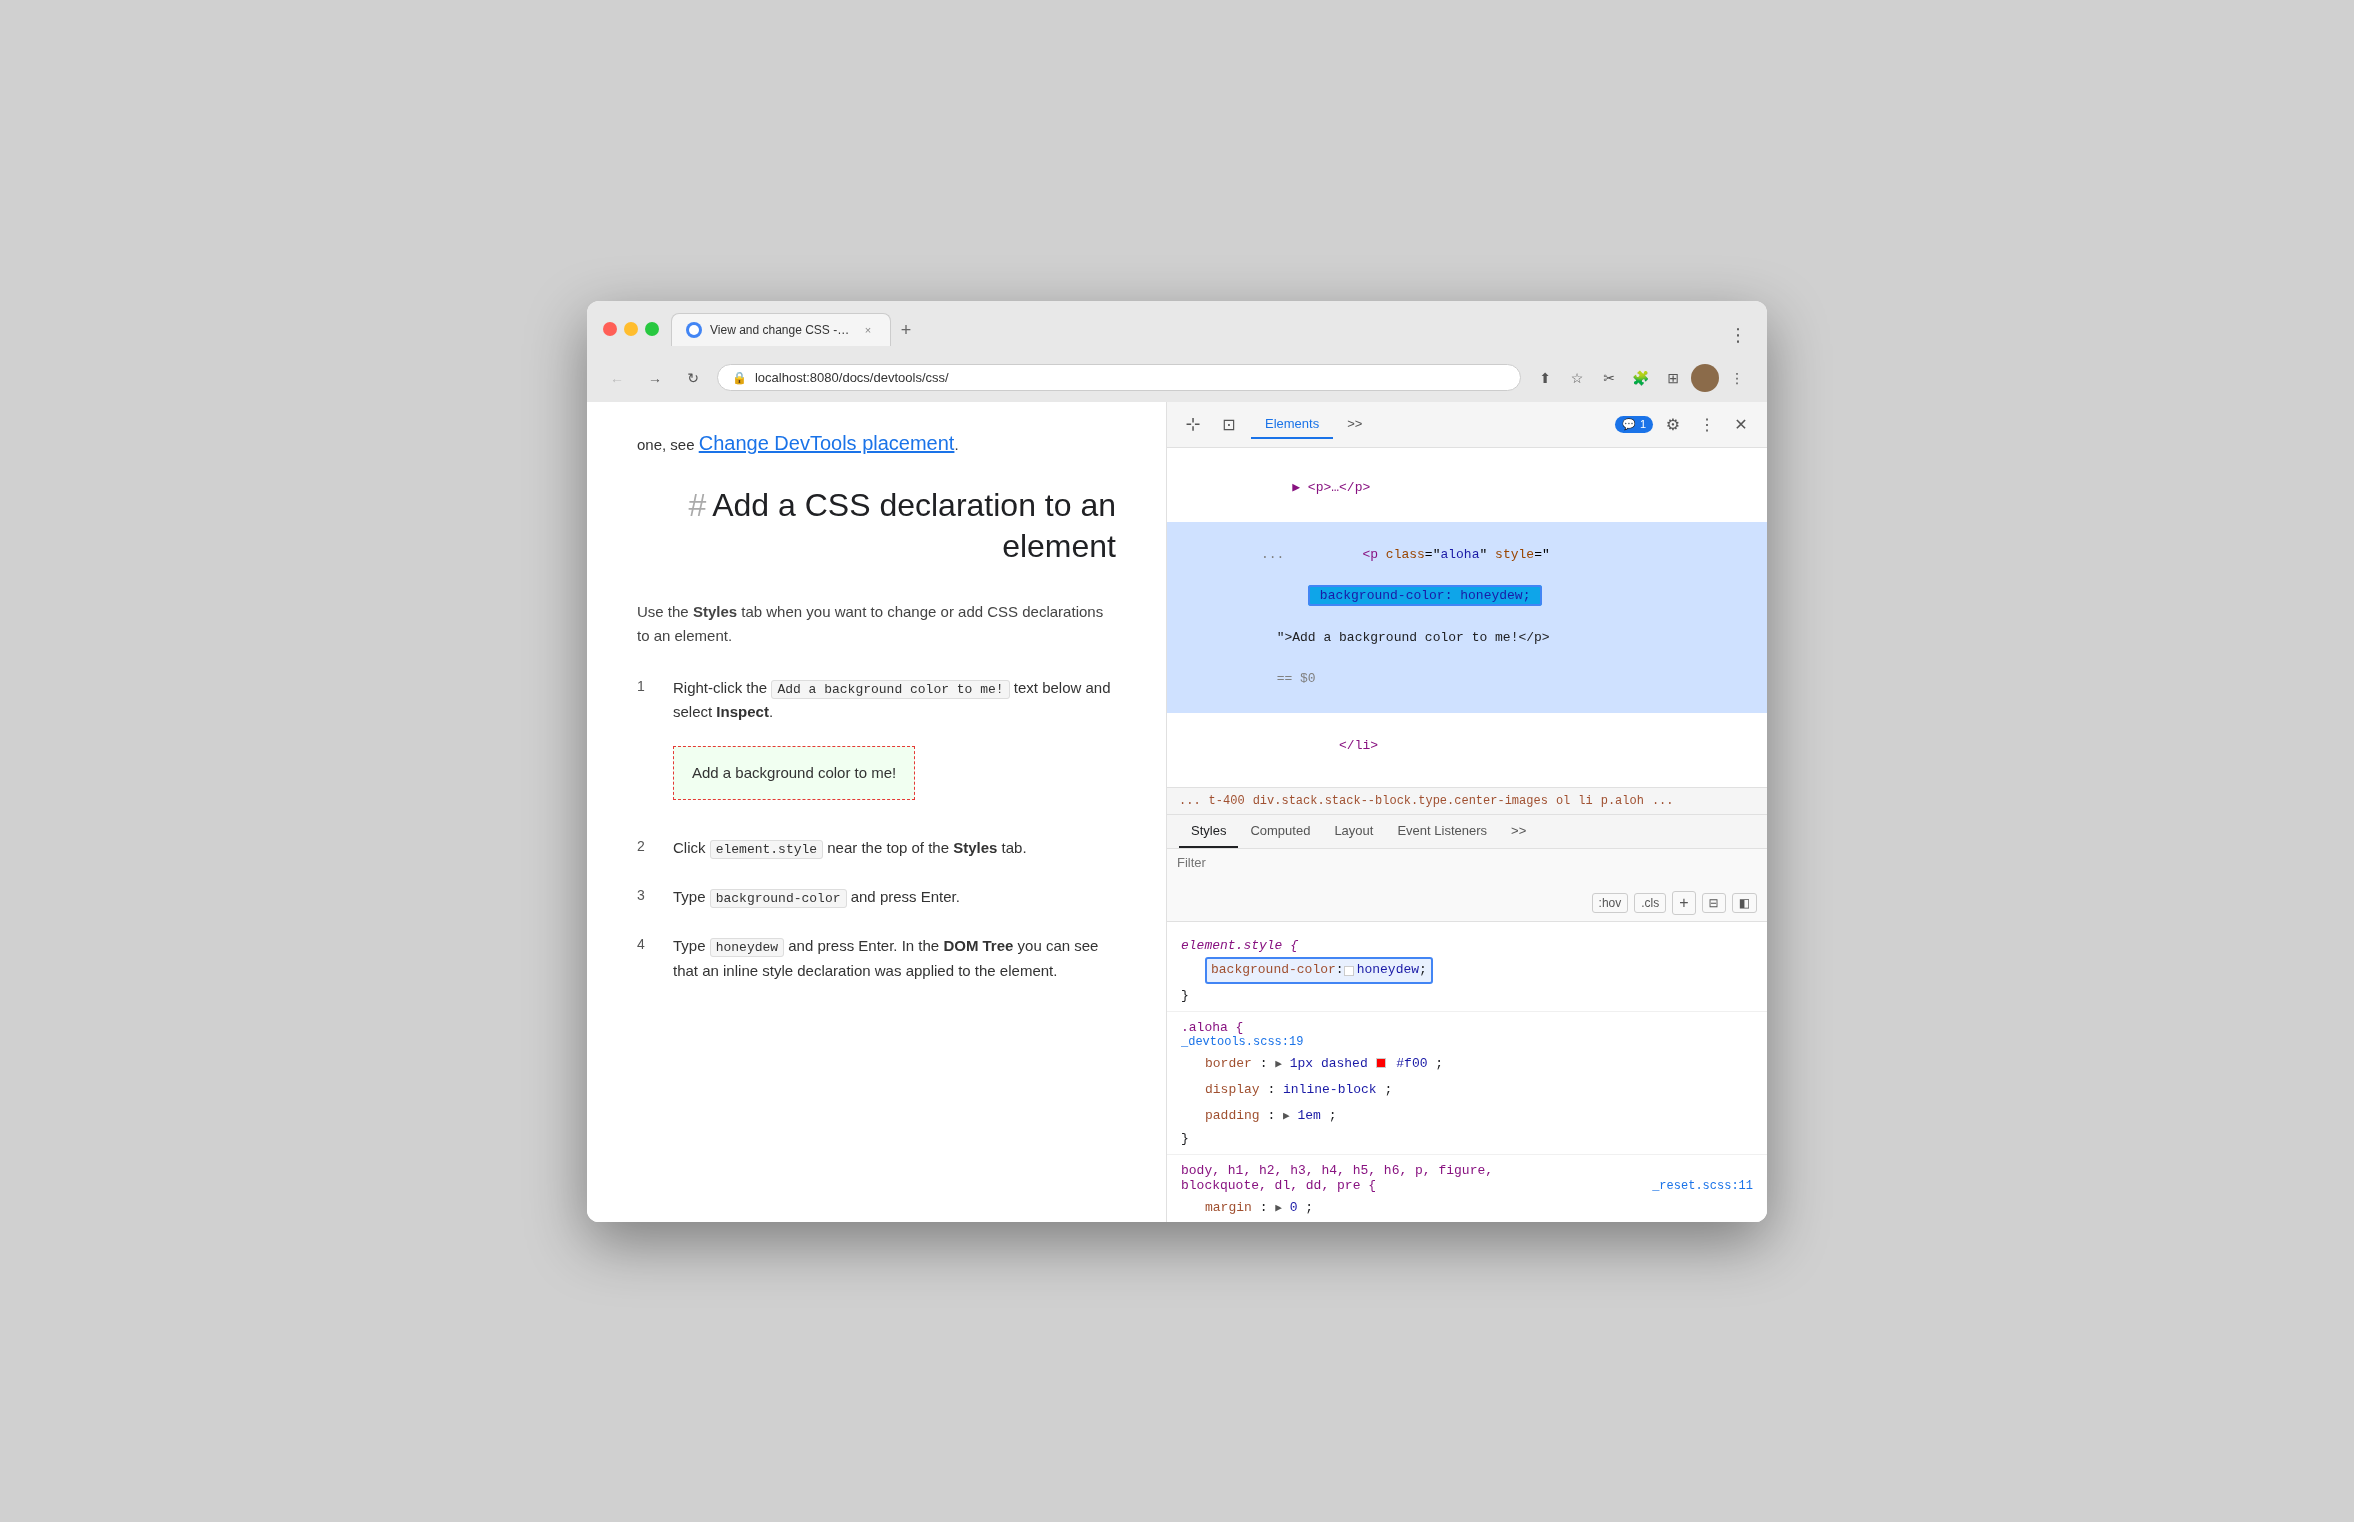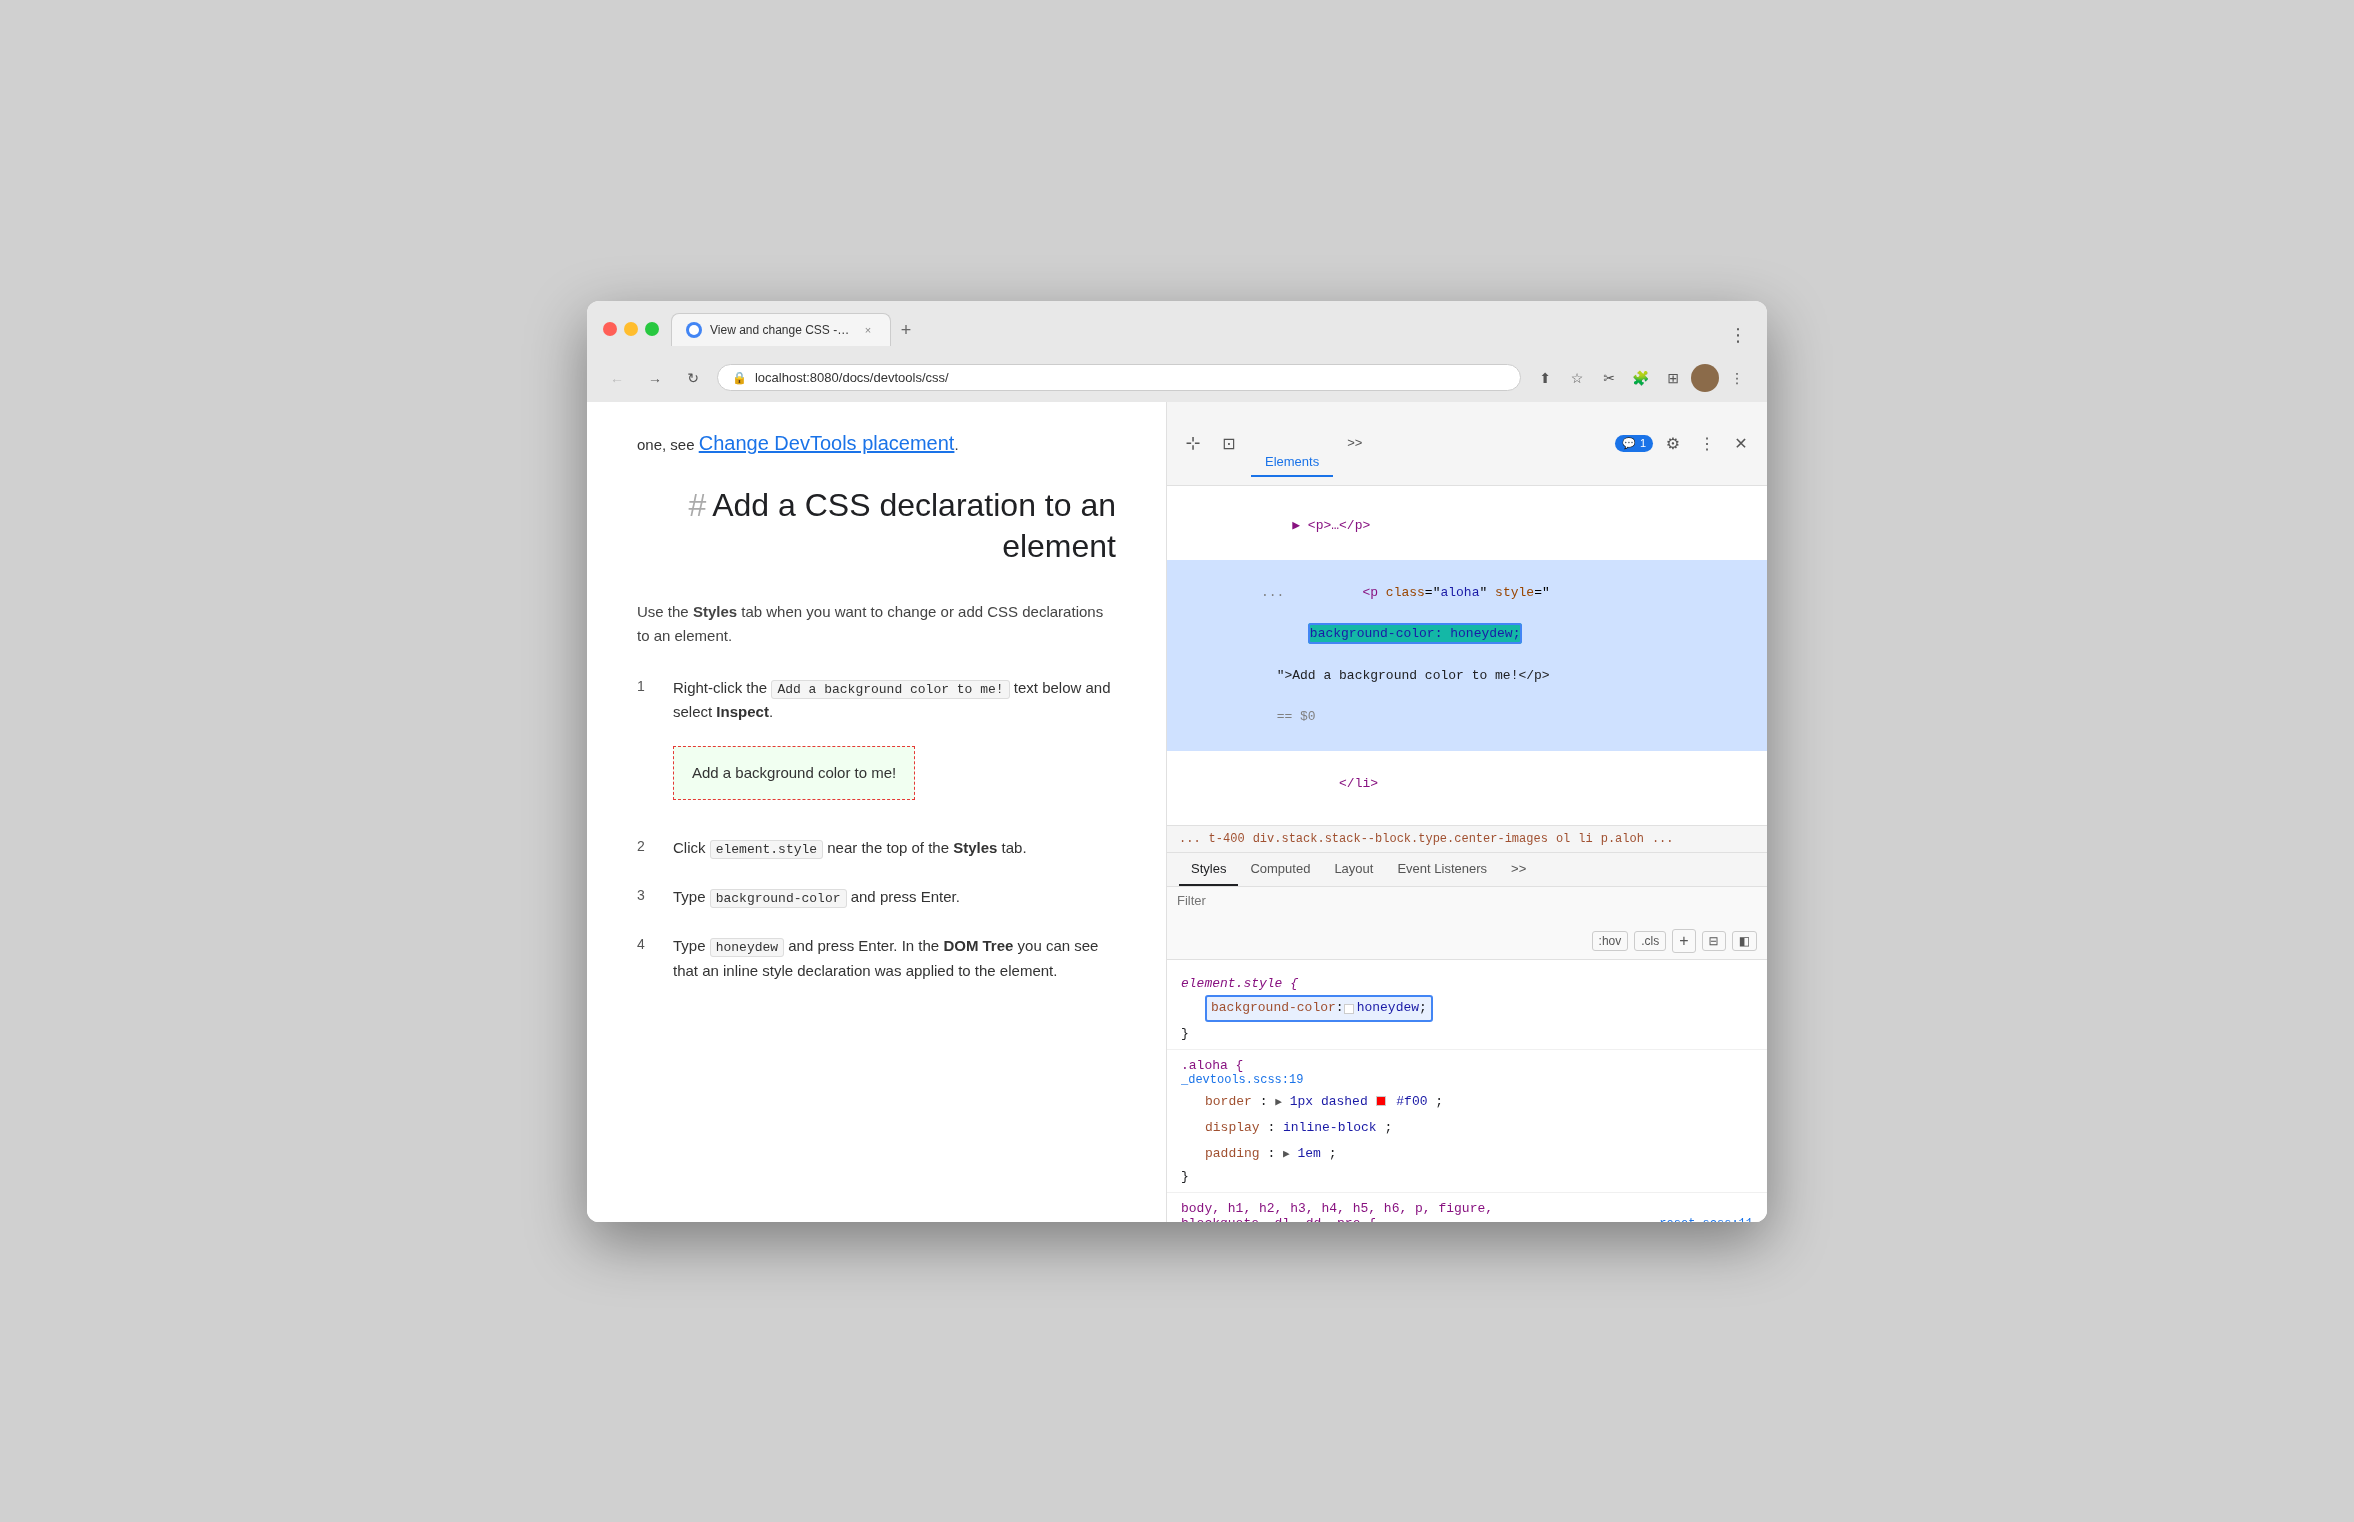--- a/index.html
+++ b/index.html
@@ -335,21 +335,20 @@
       padding: 6px 14px;
       font-size: 13px;
       color: #555;
       cursor: pointer;
       border-bottom: 2px solid transparent;
     }
 
     .devtools-tab.active {
       color: #1a73e8;
       border-bottom: 2px solid #1a73e8;
-      margin-top: 38px;
     }
 
     .devtools-actions {
       margin-left: auto;
       display: flex;
       align-items: center;
       gap: 6px;
     }
 
     .badge {
@@ -378,24 +377,24 @@
       white-space: pre;
     }
 
     .dom-tag { color: #881280; }
     .dom-attr-name { color: #994500; }
     .dom-attr-val { color: #1a1aa6; }
     .dom-text { color: #202124; }
     .dom-comment { color: #808080; }
 
     .bg-highlight {
-      background: #14b8a6;
+      background: #0ea5e9;
       border: 2px solid #4285f4;
       border-radius: 3px;
-      padding: 1px 0;
+      padding: 1px 10px;
       display: inline;
     }
 
     
     .breadcrumb-bar {
       background: #f5f5f5;
       border-bottom: 1px solid #e0e0e0;
       padding: 6px 12px;
       font-size: 12px;
       color: #555;

